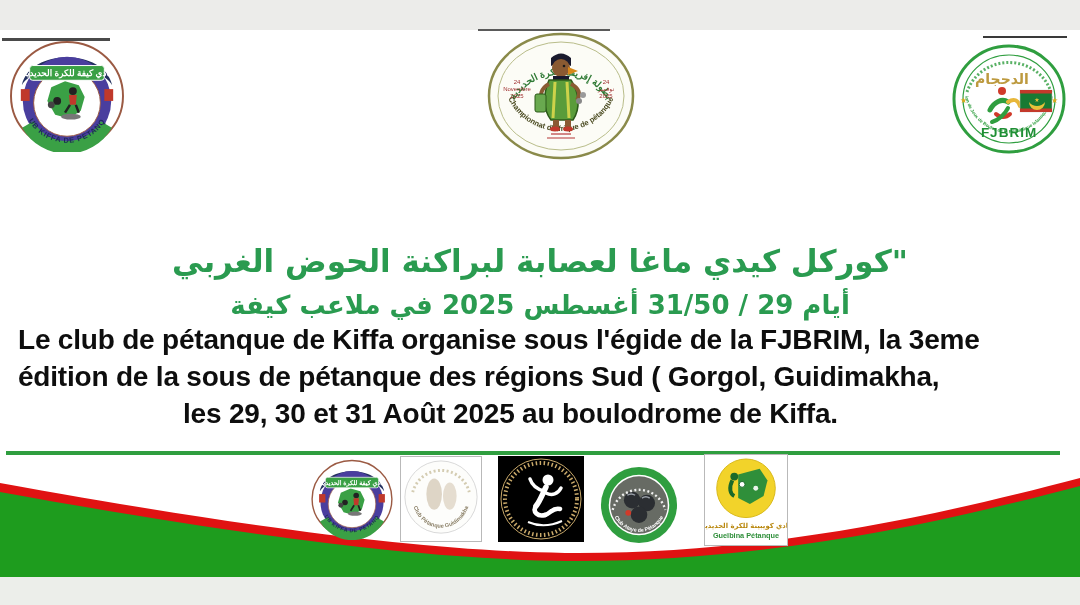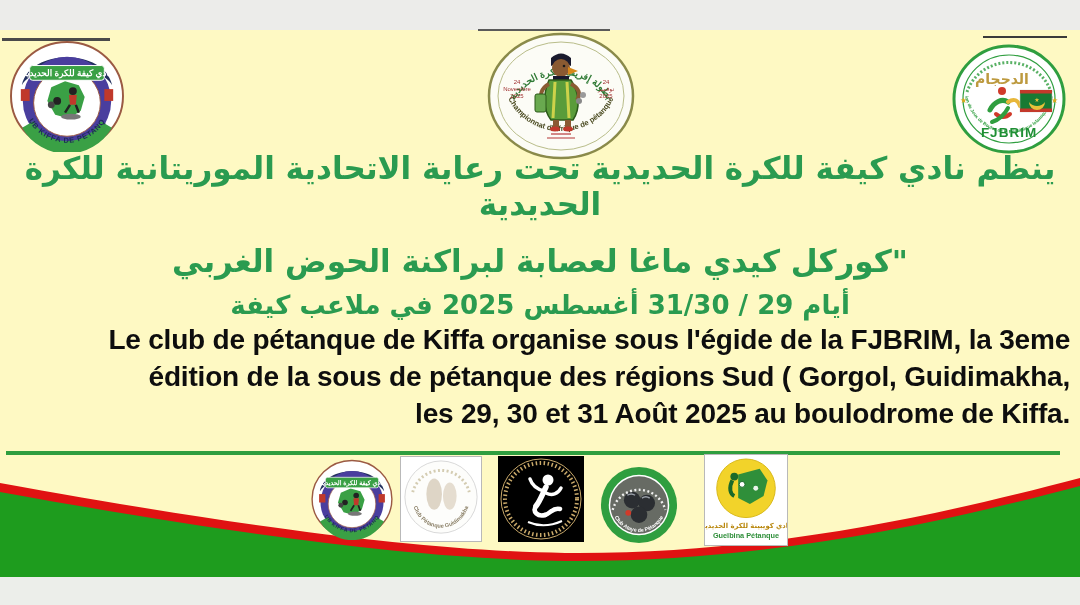--- a/index.html
+++ b/index.html
@@ -1,19 +1,19 @@
 <!DOCTYPE html>
 <html><head>
 <meta charset="utf-8">
 <style>
   * { margin:0; padding:0; box-sizing:border-box; }
   html,body { background:#dcdcdc; }
   .poster {
     position:relative; width:1080px; height:605px; margin:0 auto;
-    background:#fef9c3; overflow:hidden;
+    background:#ffffff; overflow:hidden;
     font-family:"Liberation Sans", sans-serif;
   }
   .strip-top    { position:absolute; left:0; top:0;   width:1080px; height:30px; background:#ececea; }
   .strip-bottom { position:absolute; left:0; top:577px; width:1080px; height:28px; background:#eceeea; z-index:6; }
 
   .hline { position:absolute; background:#4a4a4a; z-index:1; }
   .hline-left   { left:2px;   top:38px; width:108px; height:3px;  }
   .hline-center { left:478px; top:29px; width:132px; height:2px; background:#5a5a5a; }
   .hline-right  { left:983px; top:36px; width:84px;  height:2px; background:#3a3a3a; }
 
@@ -31,21 +31,21 @@
   .ar-1 { top:150px; font-size:31px; }
   .ar-2 { top:197px; font-size:31px; }
   .ar-3 { top:243px; font-size:31px; }
   .ar-4 { top:290px; font-size:26px; }
 
   .fr-block {
     position:absolute; left:18px; top:321px; width:1052px; z-index:2;
     font-weight:bold; color:#0e0e0e; font-size:28px; line-height:37px;
     letter-spacing:-0.2px;
   }
-  .fr-line { white-space:nowrap;text-align:right; }
+  .fr-line { white-space:nowrap; }
   .fr-4 { padding-left:165px; }
 
   .green-rule { position:absolute; left:6px; top:451px; width:1054px; height:4px; background:#2f9e3f; z-index:2; }
 
   .swoosh { position:absolute; left:0; top:455px; width:1080px; height:125px; z-index:1; }
 
   .footer-logos { position:absolute; left:0; top:0; width:1080px; height:605px; z-index:4; }
   .flogo { position:absolute; }
   .flogo svg { display:block; width:100%; height:100%; }
   .flogo-kiffa      { left:310px; top:458px; width:84px; height:82px; }
@@ -157,23 +157,22 @@
         <rect x="68" y="46" width="32" height="22" fill="#187a33" stroke="#cccccc" stroke-width="0.5"></rect>
         <rect x="68" y="46" width="32" height="3.5" fill="#c3392b"></rect>
         <rect x="68" y="64.5" width="32" height="3.5" fill="#c3392b"></rect>
         <path d="M77,58 A8,8 0 0 0 93,58 A10,10 0 0 1 77,58 Z" fill="#e8c23a"></path>
         <text x="85" y="58" font-size="6" fill="#e8c23a" text-anchor="middle">★</text>
       </g>
       <text x="57" y="93" font-size="13.5" fill="#1f8f35" font-weight="bold" text-anchor="middle" letter-spacing="1">FJBRIM</text>
     </svg>
   </div>
 
-  <div class="ar-line ar-1">ينظم نادي كيفة للكرة الحديدية تحت رعاية الاتحادية الموريتانية للكرة الحديدية</div>
   <div class="ar-line ar-3">"كوركل كيدي ماغا لعصابة لبراكنة الحوض الغربي</div>
-  <div class="ar-line ar-4">أيام 29 / 31/30 أغسطس 2025 في ملاعب كيفة</div>
+  <div class="ar-line ar-4">أيام 29 / 31/50 أغسطس 2025 في ملاعب كيفة</div>
 
   <div class="fr-block">
     <div class="fr-line">Le club de pétanque de Kiffa organise sous l'égide de la FJBRIM, la 3eme</div>
     <div class="fr-line">édition de la sous de pétanque des régions Sud ( Gorgol,  Guidimakha,</div>
     <div class="fr-line fr-4">les 29, 30 et 31 Août 2025 au boulodrome de Kiffa.</div>
   </div>
 
   <div class="green-rule"></div>
 
   <svg class="swoosh" viewBox="0 0 1080 125" preserveAspectRatio="none">

